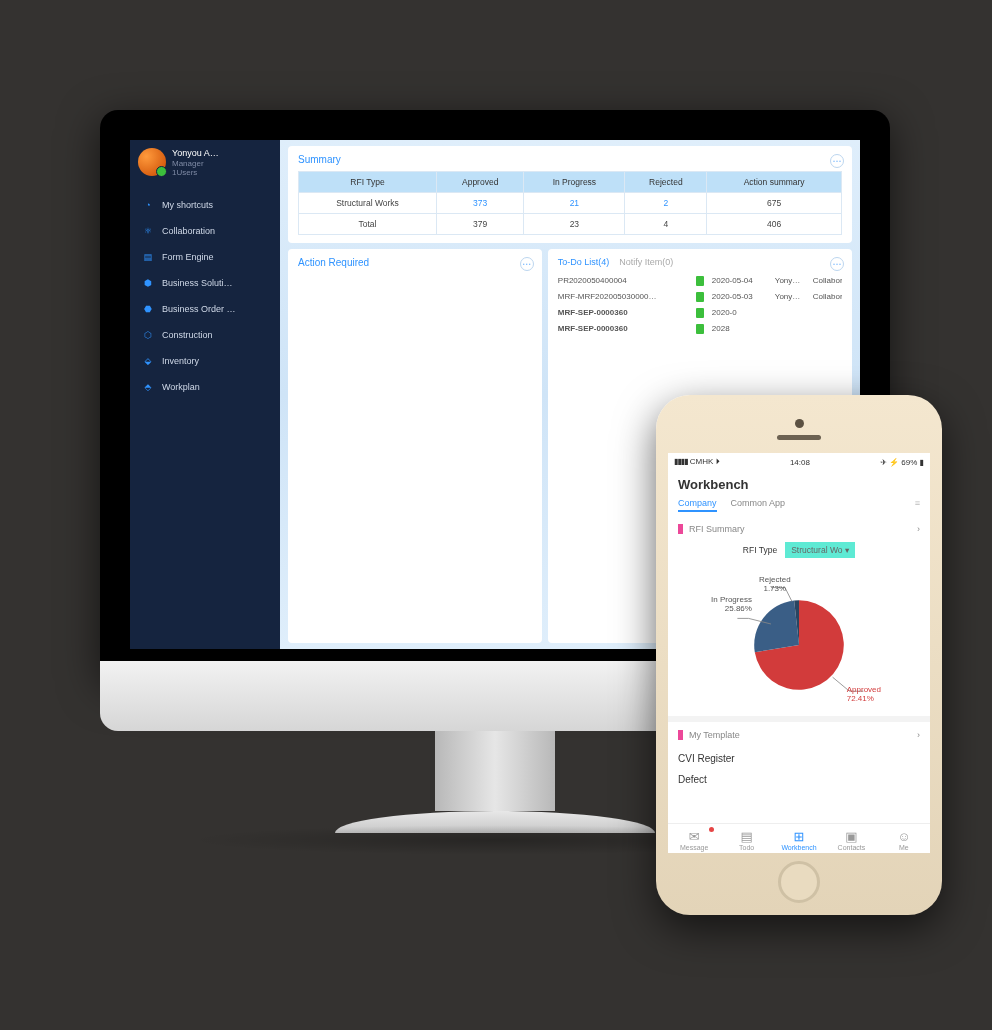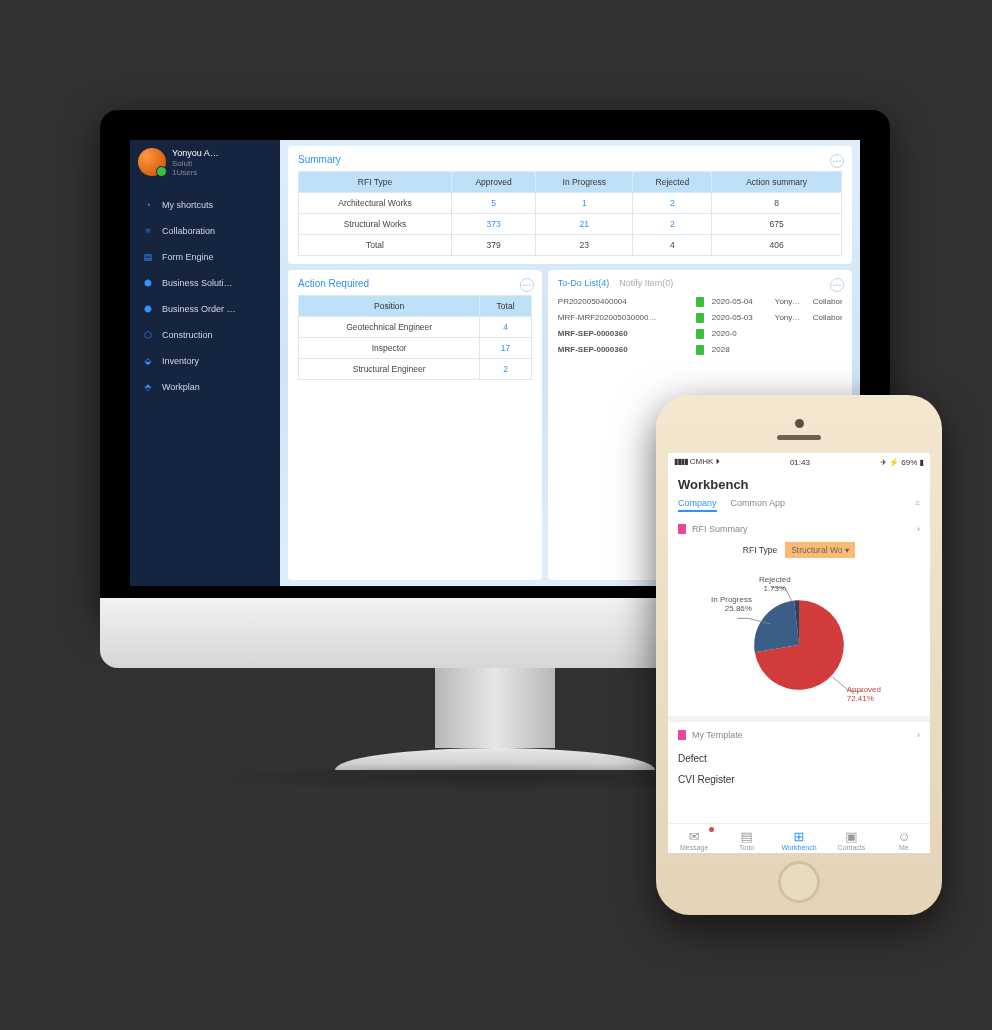--- a/index.html
+++ b/index.html
@@ -1,21 +1,21 @@
 <!DOCTYPE html>
 <html><head>
 <meta charset="utf-8">
 <style>
   *{box-sizing:border-box;margin:0;padding:0;font-family:Arial,Helvetica,sans-serif}
   body{background:#343230;width:992px;height:1030px;position:relative;overflow:hidden}
 
   
   .monitor{position:absolute;left:100px;top:110px;width:790px}
   .monitor-frame{background:#000;border-radius:18px;padding:30px;box-shadow:0 10px 40px rgba(0,0,0,.6)}
-  .monitor-screen{background:linear-gradient(180deg,#dfeefb 0%,#cfe4f7 50%,#dfeefb 100%);height:446px;position:relative;overflow:hidden}
+  .monitor-screen{background:linear-gradient(180deg,#dfeefb 0%,#cfe4f7 50%,#dfeefb 100%);height:509px;position:relative;overflow:hidden}
   .monitor-base{height:70px;background:linear-gradient(180deg,#f2f2f2 0,#d6d6d6 100%);border-radius:0 0 18px 18px;margin-top:-18px;padding-top:18px;position:relative}
   .monitor-stand{width:120px;height:80px;background:linear-gradient(90deg,#b8b8b8 0,#e6e6e6 50%,#b8b8b8 100%);margin:0 auto}
   .monitor-foot{width:320px;height:22px;background:linear-gradient(180deg,#e8e8e8 0,#c7c7c7 100%);border-radius:50% 50% 0 0/100% 100% 0 0;margin:0 auto}
   .monitor-shadow{width:620px;height:30px;background:radial-gradient(ellipse,rgba(0,0,0,.25) 0,transparent 70%);margin:-8px auto 0;border-radius:50%}
 
   
   .app{display:flex;height:100%;font-size:9px;color:#444}
   .sidebar{width:150px;background:#15243f;color:#fff;padding:8px;flex-shrink:0}
   .userbox{display:flex;gap:6px;margin-bottom:14px}
   .avatar{width:28px;height:28px;border-radius:50%;background:radial-gradient(circle at 30% 30%,#ff9a3c,#c84800);position:relative}
@@ -47,23 +47,23 @@
   .phone-speaker{width:44px;height:5px;border-radius:3px;background:#6d6252}
   .phone-home{position:absolute;bottom:12px;left:50%;transform:translateX(-50%);width:42px;height:42px;border-radius:50%;border:3px solid #cfc1a5;background:#e9dbc0}
   .phone-screen{background:#fff;height:400px;font-size:9px;color:#333;display:flex;flex-direction:column}
   .statusbar{display:flex;justify-content:space-between;align-items:center;padding:4px 6px;font-size:8px}
   .wb-head{padding:6px 10px 2px}
   .wb-title{font-weight:bold;font-size:13px}
   .wb-tabs{display:flex;gap:14px;padding:4px 10px;font-size:9px}
   .wb-tabs .act{color:#2f93ff;border-bottom:2px solid #2f93ff;padding-bottom:2px}
   .wb-menu{margin-left:auto;color:#bbb}
   .wb-section{padding:8px 10px}
-  .wb-sec-title{border-left:8px solid #ec4899;padding-left:6px;color:#888;font-size:9px;display:flex;justify-content:space-between;margin-bottom:8px}
+  .wb-sec-title{border-left:5px solid #ec4899;padding-left:6px;color:#888;font-size:9px;display:flex;justify-content:space-between;margin-bottom:8px}
   .rfi-row{display:flex;justify-content:center;align-items:center;gap:8px;font-size:8.5px;margin-bottom:10px}
-  .rfi-sel{background:#fdba74;padding:3px 6px;color:#666}
+  .rfi-sel{background:#5eead4;padding:3px 6px;color:#666}
   .pie-wrap{position:relative;width:140px;height:140px;margin:0 auto}
   svg.pie{width:140px;height:140px}
   .pie-label{position:absolute;font-size:8px;color:#555;line-height:1.1}
   .wb-divider{height:6px;background:#f3f3f3}
   .wb-list div{padding:5px 0;font-size:10px}
   .tabbar{margin-top:auto;border-top:1px solid #eee;display:flex;padding:4px 0 2px}
   .tabbar>div{flex:1;text-align:center;font-size:7px;color:#999}
   .tabbar .tact{color:#2f93ff}
   .tabbar .ticon{height:16px;display:flex;align-items:center;justify-content:center;font-size:13px}
   .dot{position:relative}
@@ -75,21 +75,21 @@
 <div class="monitor">
   <div class="monitor-frame">
     <div class="monitor-screen">
       <div class="app">
 
         <div class="sidebar">
           <div class="userbox">
             <div class="avatar"></div>
             <div class="userinfo">
               <div>Yonyou A…</div>
-              <div style="color:#7e8aa4;font-size:8px">Soluti</div>
+              <div style="color:#7e8aa4;font-size:8px">Manager</div>
               <div style="color:#7e8aa4;font-size:8px">1Users</div>
             </div>
           </div>
           <div id="nav">
               <div class="nav-item">
      <span class="ico">◔</span>
      <span>My shortcuts</span>
    </div>
               <div class="nav-item">
      <span class="ico">⚛</span>
@@ -131,27 +131,20 @@
               <thead>
                   <tr id="sum-h">
                     <th>RFI Type</th>
                     <th>Approved</th>
                     <th>In Progress</th>
                     <th>Rejected</th>
                     <th>Action summary</th>
                   </tr>
                 </thead>
               <tbody id="sum-b">
-                  <tr>
-      <td>Architectural Works</td>
-      <td class="link">5</td>
-      <td class="link">1</td>
-      <td class="link">2</td>
-      <td>8</td>
-    </tr>
                   <tr>
       <td>Structural Works</td>
       <td class="link">373</td>
       <td class="link">21</td>
       <td class="link">2</td>
       <td>675</td>
     </tr>
                   <tr>
     <td>Total</td>
                     <td>379</td>
@@ -161,42 +154,20 @@
   </tr>
                 </tbody>
             </table>
           </div>
 
           <div class="row2">
 
             <div class="card" style="flex:0 0 45%">
               <div class="card-more">⋯</div>
               <div class="card-title">Action Required</div>
-              <table>
-                <thead>
-                    <tr id="act-h">
-                      <th>Position</th>
-                      <th>Total</th>
-                    </tr>
-                  </thead>
-                <tbody id="act-b">
-                    <tr>
-                      <td>Geotechnical Engineer</td>
-                      <td class="link">4</td>
-                    </tr>
-                    <tr>
-                      <td>Inspector</td>
-                      <td class="link">17</td>
-                    </tr>
-                    <tr>
-                      <td>Structural Engineer</td>
-                      <td class="link">2</td>
-                    </tr>
-                  </tbody>
-              </table>
             </div>
 
             <div class="card">
               <div class="card-more">⋯</div>
               <div class="todo-tabs">
                 <span>To-Do List(4)</span>
                 <span class="inact">Notify Item(0)</span>
               </div>
               <div id="todo">
                   <div class="todo-line">
@@ -246,21 +217,21 @@
       <div class="phone-cam"></div>
       <div class="phone-speaker"></div>
     </div>
 
     <div class="phone-screen">
       <div class="statusbar">
         <span>
           <span style="letter-spacing:-1px">▮▮▮▮</span>
           <span>CMHK</span> ⏵
         </span>
-        <span>01:43</span>
+        <span>14:08</span>
         <span>✈ ⚡ <span>69%</span> ▮</span>
       </div>
 
       <div class="wb-head">
         <div class="wb-title">Workbench</div>
       </div>
       <div class="wb-tabs">
         <span class="act">Company</span>
         <span style="color:#888">Common App</span>
         <span class="wb-menu">≡</span>
@@ -293,22 +264,22 @@
       </div>
 
       <div class="wb-divider"></div>
 
       <div class="wb-section" style="flex:1">
         <div class="wb-sec-title">
           <span>My Template</span>
           <span>›</span>
         </div>
         <div class="wb-list" id="tpl">
+            <div>CVI Register</div>
             <div>Defect</div>
-            <div>CVI Register</div>
           </div>
       </div>
 
       <div class="tabbar" id="tabbar">
           <div class="">
      <div class="ticon dot">✉</div>
      <div>Message</div>
    </div>
           <div class="">
      <div class="ticon ">▤</div>

